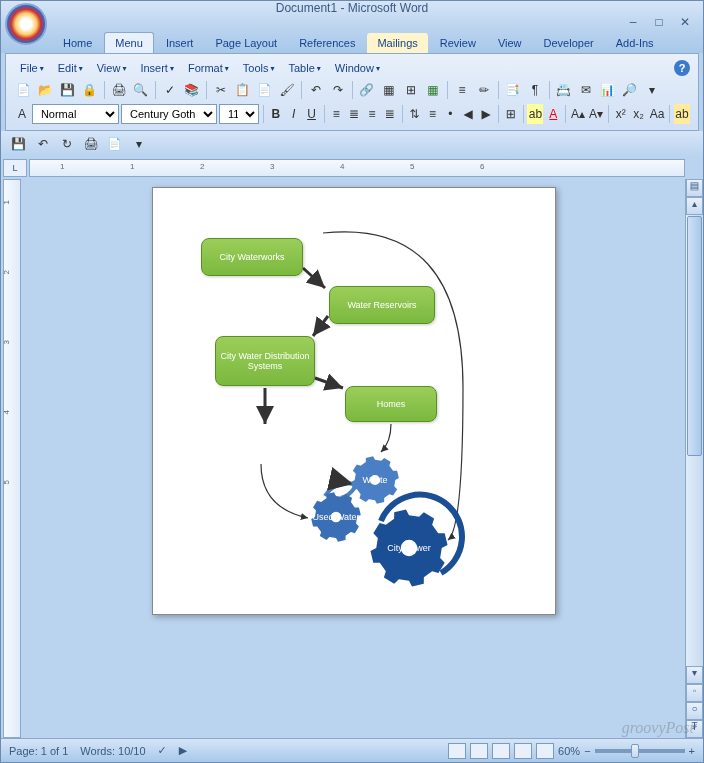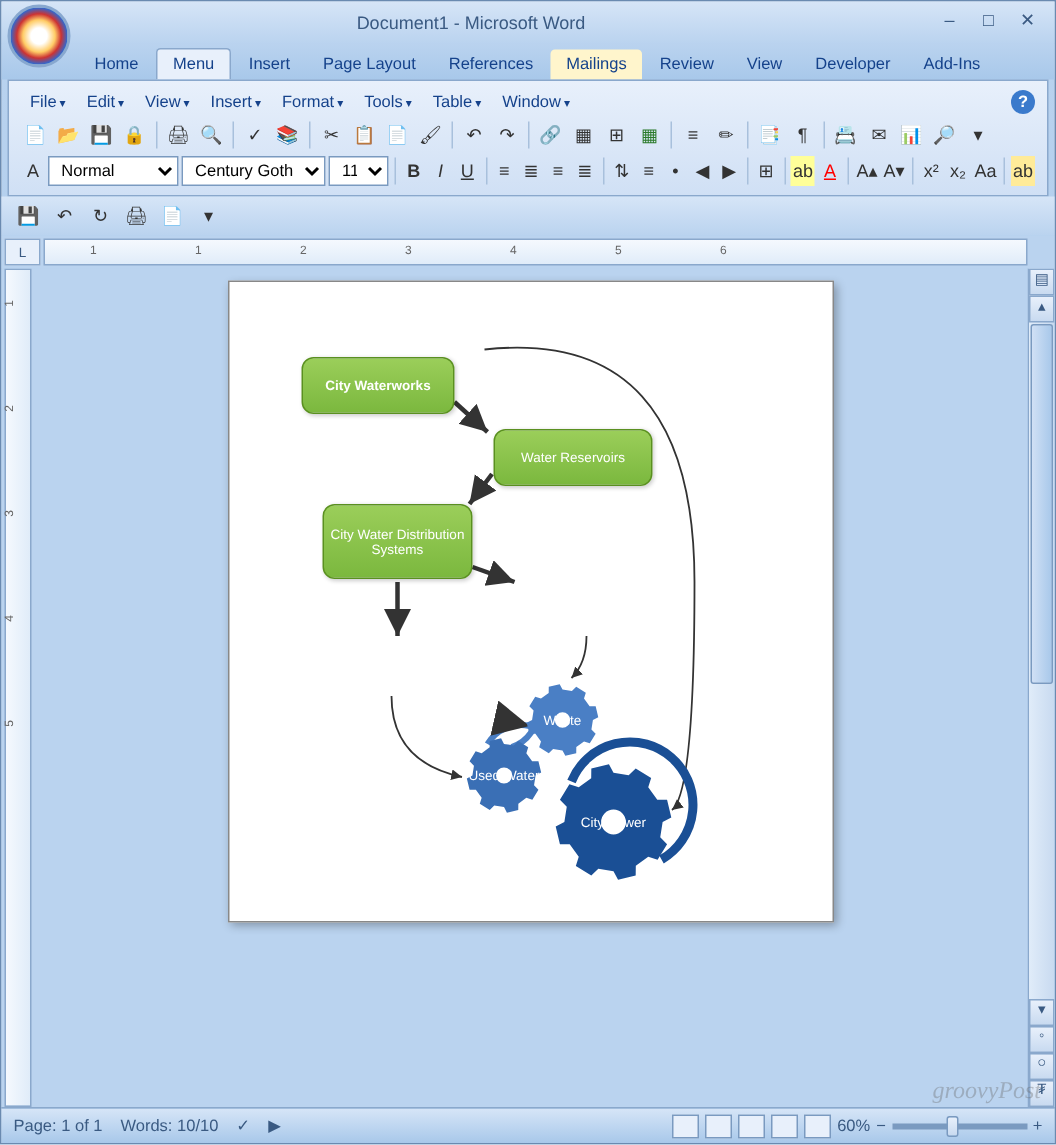--- a/index.html
+++ b/index.html
@@ -1,20 +1,20 @@
 <!DOCTYPE html>
 <html><head>
 <meta charset="utf-8">
 <style>
 * { margin: 0; padding: 0; box-sizing: border-box; font-family: 'Segoe UI', Tahoma, sans-serif; }
 body { background: #fff; width: 704px; height: 763px; overflow: hidden; }
 
 .window { width: 704px; height: 763px; background: linear-gradient(#bad3ef, #9ec3e8); border: 1px solid #6a8ab0; display: flex; flex-direction: column; }
 
-.titlebar { height: 28px; background: linear-gradient(#d6e5f7, #bad3ef); display: flex; align-items: center; padding: 0 6px; position: relative; }
+.titlebar { height: 28px; background: linear-gradient(#d6e5f7, #bad3ef); display: flex; align-items: center; padding: 0 6px; position: relative; flex-direction: column; }
 .office-btn { width: 42px; height: 42px; background: radial-gradient(circle, #fff 20%, #ffcc66 40%, #cc3333 55%, #3366cc 70%, #33aa33 85%); border-radius: 50%; border: 2px solid #88a8cf; position: absolute; left: 4px; top: 2px; z-index: 10; }
 .title-text { flex: 1; text-align: center; font-size: 12px; color: #3a5a82; }
 .win-controls { display: flex; gap: 2px; margin-left: auto; }
 .win-btn { width: 24px; height: 18px; font-size: 12px; color: #3a5a82; text-align: center; cursor: pointer; }
 
 .tabs { height: 24px; display: flex; align-items: flex-end; padding-left: 52px; gap: 2px; background: linear-gradient(#bad3ef, #a8c8ea); }
 .tab { padding: 4px 10px; font-size: 11px; color: #15428b; cursor: pointer; border-radius: 3px 3px 0 0; }
 .tab.active { background: #e8f0fb; border: 1px solid #8aa8cc; border-bottom: none; }
 .tab.highlight { background: #fff5cc; margin-top: 36px; }
 
@@ -237,23 +237,24 @@
           <path d="M162,190 L190,200" stroke="#333" stroke-width="3" marker-end="url(#ah)"></path>
           <path d="M112,200 L112,236" stroke="#333" stroke-width="3" marker-end="url(#ah)"></path>
           <path d="M238,236 Q238,254 228,264" stroke="#333" stroke-width="1.2" fill="none" marker-end="url(#ah)"></path>
           <path d="M108,276 Q108,320 155,330" stroke="#333" stroke-width="1.2" fill="none" marker-end="url(#ah)"></path>
           <path d="M170,45 Q310,30 310,200 Q310,340 295,352" stroke="#333" stroke-width="1.2" fill="none" marker-end="url(#ah)"></path>
           <path d="M205,285 A24,24 0 0 1 188,310" stroke="#4a7fc5" stroke-width="4" fill="none"></path>
           <path d="M172,308 A26,26 0 0 1 200,296" stroke="#4a7fc5" stroke-width="4" fill="none" marker-end="url(#ah)"></path>
           <path d="M228,333 A42,42 0 1 1 288,385" stroke="#1a4f95" stroke-width="6" fill="none"></path>
         </svg>
 
-      <div class="flow-box" style="left: 48px; top: 50px; width: 102px; height: 38px; font-weight: bold;">City Waterworks</div>
+      <div class="flow-box" style="left: 48px; top: 50px; width: 102px; height: 38px;">City Waterworks</div>
           <div class="flow-box" style="left: 176px; top: 98px; width: 106px; height: 38px;">Water Reservoirs</div>
           <div class="flow-box" style="left: 62px; top: 148px; width: 100px; height: 50px;">City Water Distribution Systems</div>
+          <div class="flow-box" style="left: 192px; top: 198px; width: 92px; height: 36px;">Homes</div>
           <div class="gear" style="left: 196px; top: 266px; width: 52px; height: 52px;">
             <svg width="52" height="52" viewBox="-26 -26 52 52">
               <path d="M20.28,0 L20.28,0 L19.287426150465716,6.266864645923934 L22.108806764808097,9.157767609869545 L18.196818919194982,15.541551575760629 L14.340125522463186,14.340125522463183 L9.20692733471801,18.0696123105401 L9.157767609869547,22.108806764808097 L1.877557544405622,23.856630563167247 L1.2417918543354163e-15,20.28 L-6.266864645923932,19.287426150465716 L-9.157767609869545,22.108806764808097 L-15.541551575760625,18.196818919194985 L-14.340125522463183,14.340125522463186 L-18.0696123105401,9.20692733471801 L-22.108806764808097,9.157767609869548 L-23.856630563167247,1.8775575444056238 L-20.28,2.4835837086708326e-15 L-19.287426150465716,-6.26686464592394 L-22.1088067648081,-9.157767609869543 L-18.19681891919498,-15.541551575760634 L-14.340125522463188,-14.340125522463183 L-9.206927334718012,-18.0696123105401 L-9.157767609869559,-22.108806764808094 L-1.8775575444056145,-23.856630563167247 L-3.7253755630062485e-15,-20.28 L6.26686464592393,-19.287426150465716 L9.15776760986955,-22.108806764808097 L15.541551575760634,-18.19681891919498 L14.34012552246318,-14.340125522463188 L18.0696123105401,-9.206927334718014 L22.108806764808094,-9.15776760986956 L23.856630563167247,-1.877557544405616 Z M5.1105599999999995,0 A5.1105599999999995,5.1105599999999995 0 1 0 -5.1105599999999995,0 A5.1105599999999995,5.1105599999999995 0 1 0 5.1105599999999995,0 Z" fill="#4a7fc5" fill-rule="evenodd"></path>
             </svg>
             <div class="gear-label">Waste</div>
           </div>
           <div class="gear" style="left: 156px; top: 302px; width: 54px; height: 54px;">
             <svg width="54" height="54" viewBox="-27 -27 54 54">
               <path d="M21.060000000000002,0 L21.060000000000002,0 L20.029250233175937,6.507897901536393 L22.959145486531487,9.509989441018375 L18.89669656993325,16.13930355944373 L14.891668811788694,14.89166881178869 L9.561039924514857,18.764597399407027 L9.509989441018377,22.959145486531487 L1.9497712961135307,24.77419327713522 L1.2895530795021632e-15,21.060000000000002 L-6.507897901536392,20.029250233175937 L-9.509989441018373,22.959145486531487 L-16.13930355944373,18.896696569933255 L-14.89166881178869,14.891668811788694 L-18.764597399407027,9.561039924514859 L-22.959145486531487,9.509989441018377 L-24.77419327713522,1.9497712961135325 L-21.060000000000002,2.5791061590043263e-15 L-20.029250233175937,-6.5078979015364 L-22.95914548653149,-9.509989441018371 L-18.896696569933244,-16.139303559443736 L-14.891668811788696,-14.89166881178869 L-9.561039924514859,-18.764597399407027 L-9.509989441018389,-22.959145486531483 L-1.9497712961135227,-24.77419327713522 L-3.868659238506489e-15,-21.060000000000002 L6.507897901536389,-20.029250233175937 L9.50998944101838,-22.959145486531483 L16.139303559443736,-18.896696569933248 L14.891668811788689,-14.891668811788696 L18.764597399407027,-9.56103992451486 L22.959145486531483,-9.509989441018389 L24.77419327713522,-1.9497712961135245 Z M5.30712,0 A5.30712,5.30712 0 1 0 -5.30712,0 A5.30712,5.30712 0 1 0 5.30712,0 Z" fill="#3a6fb5" fill-rule="evenodd"></path>
             </svg>

